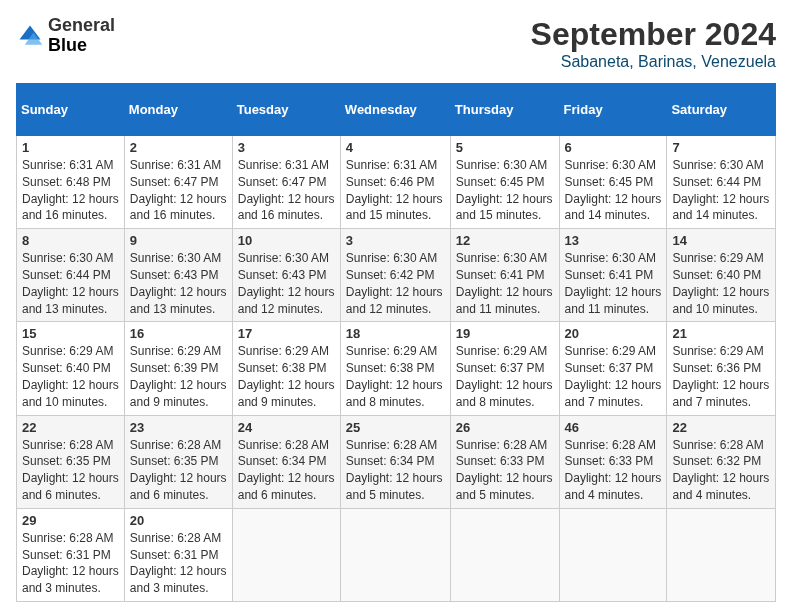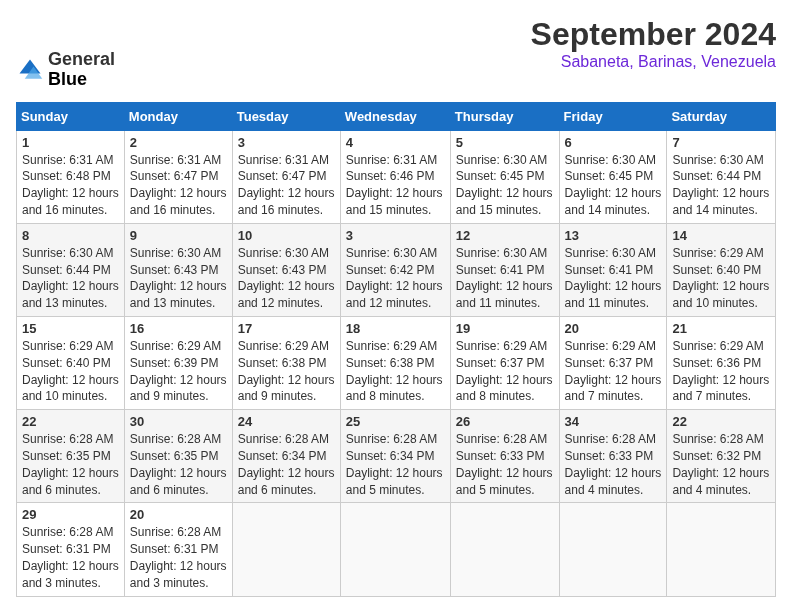--- a/index.html
+++ b/index.html
@@ -13,21 +13,20 @@
     .header {
       display: flex;
       justify-content: space-between;
       align-items: flex-start;
       margin-bottom: 12px;
     }
     .logo {
       display: flex;
       align-items: center;
       gap: 4px;
-      margin-top: 34px;
     }
     .logo-text {
       font-size: 18px;
       font-weight: bold;
       line-height: 1.1;
     }
     .logo-text .general { color: #333; }
     .logo-text .blue { color: #000000; }
     .logo-icon {
       width: 28px;
@@ -36,32 +35,32 @@
     .title-block {
       text-align: right;
     }
     .month-year {
       font-size: 32px;
       font-weight: bold;
       color: #333;
     }
     .location {
       font-size: 16px;
-      color: #6d28d9;
+      color: #0c4a6e;
     }
     .calendar {
       width: 100%;
       border-collapse: collapse;
     }
     .calendar th {
       background: #1a6fc4;
       color: #fff;
       font-size: 13px;
       font-weight: bold;
-      padding: 6px 4px;
+      padding: 18px 4px;
       text-align: left;
       border: 1px solid #1a6fc4;
     }
     .calendar td {
       vertical-align: top;
       border: 1px solid #ccc;
       padding: 4px 5px;
       width: 113px;
       min-height: 80px;
       background: #fff;
@@ -215,37 +214,37 @@
           <span class="day-num">21</span>
           <div class="day-info">Sunrise: 6:29 AM<br>Sunset: 6:36 PM<br>Daylight: 12 hours and 7 minutes.</div>
         </td>
       </tr>
       <tr class="row-even">
         <td>
           <span class="day-num">22</span>
           <div class="day-info">Sunrise: 6:28 AM<br>Sunset: 6:35 PM<br>Daylight: 12 hours and 6 minutes.</div>
         </td>
         <td>
-          <span class="day-num">30</span>
+          <span class="day-num">23</span>
           <div class="day-info">Sunrise: 6:28 AM<br>Sunset: 6:35 PM<br>Daylight: 12 hours and 6 minutes.</div>
         </td>
         <td>
           <span class="day-num">24</span>
           <div class="day-info">Sunrise: 6:28 AM<br>Sunset: 6:34 PM<br>Daylight: 12 hours and 6 minutes.</div>
         </td>
         <td>
           <span class="day-num">25</span>
           <div class="day-info">Sunrise: 6:28 AM<br>Sunset: 6:34 PM<br>Daylight: 12 hours and 5 minutes.</div>
         </td>
         <td>
           <span class="day-num">26</span>
           <div class="day-info">Sunrise: 6:28 AM<br>Sunset: 6:33 PM<br>Daylight: 12 hours and 5 minutes.</div>
         </td>
         <td>
-          <span class="day-num">34</span>
+          <span class="day-num">46</span>
           <div class="day-info">Sunrise: 6:28 AM<br>Sunset: 6:33 PM<br>Daylight: 12 hours and 4 minutes.</div>
         </td>
         <td>
           <span class="day-num">22</span>
           <div class="day-info">Sunrise: 6:28 AM<br>Sunset: 6:32 PM<br>Daylight: 12 hours and 4 minutes.</div>
         </td>
       </tr>
       <tr class="row-odd">
         <td>
           <span class="day-num">29</span>

